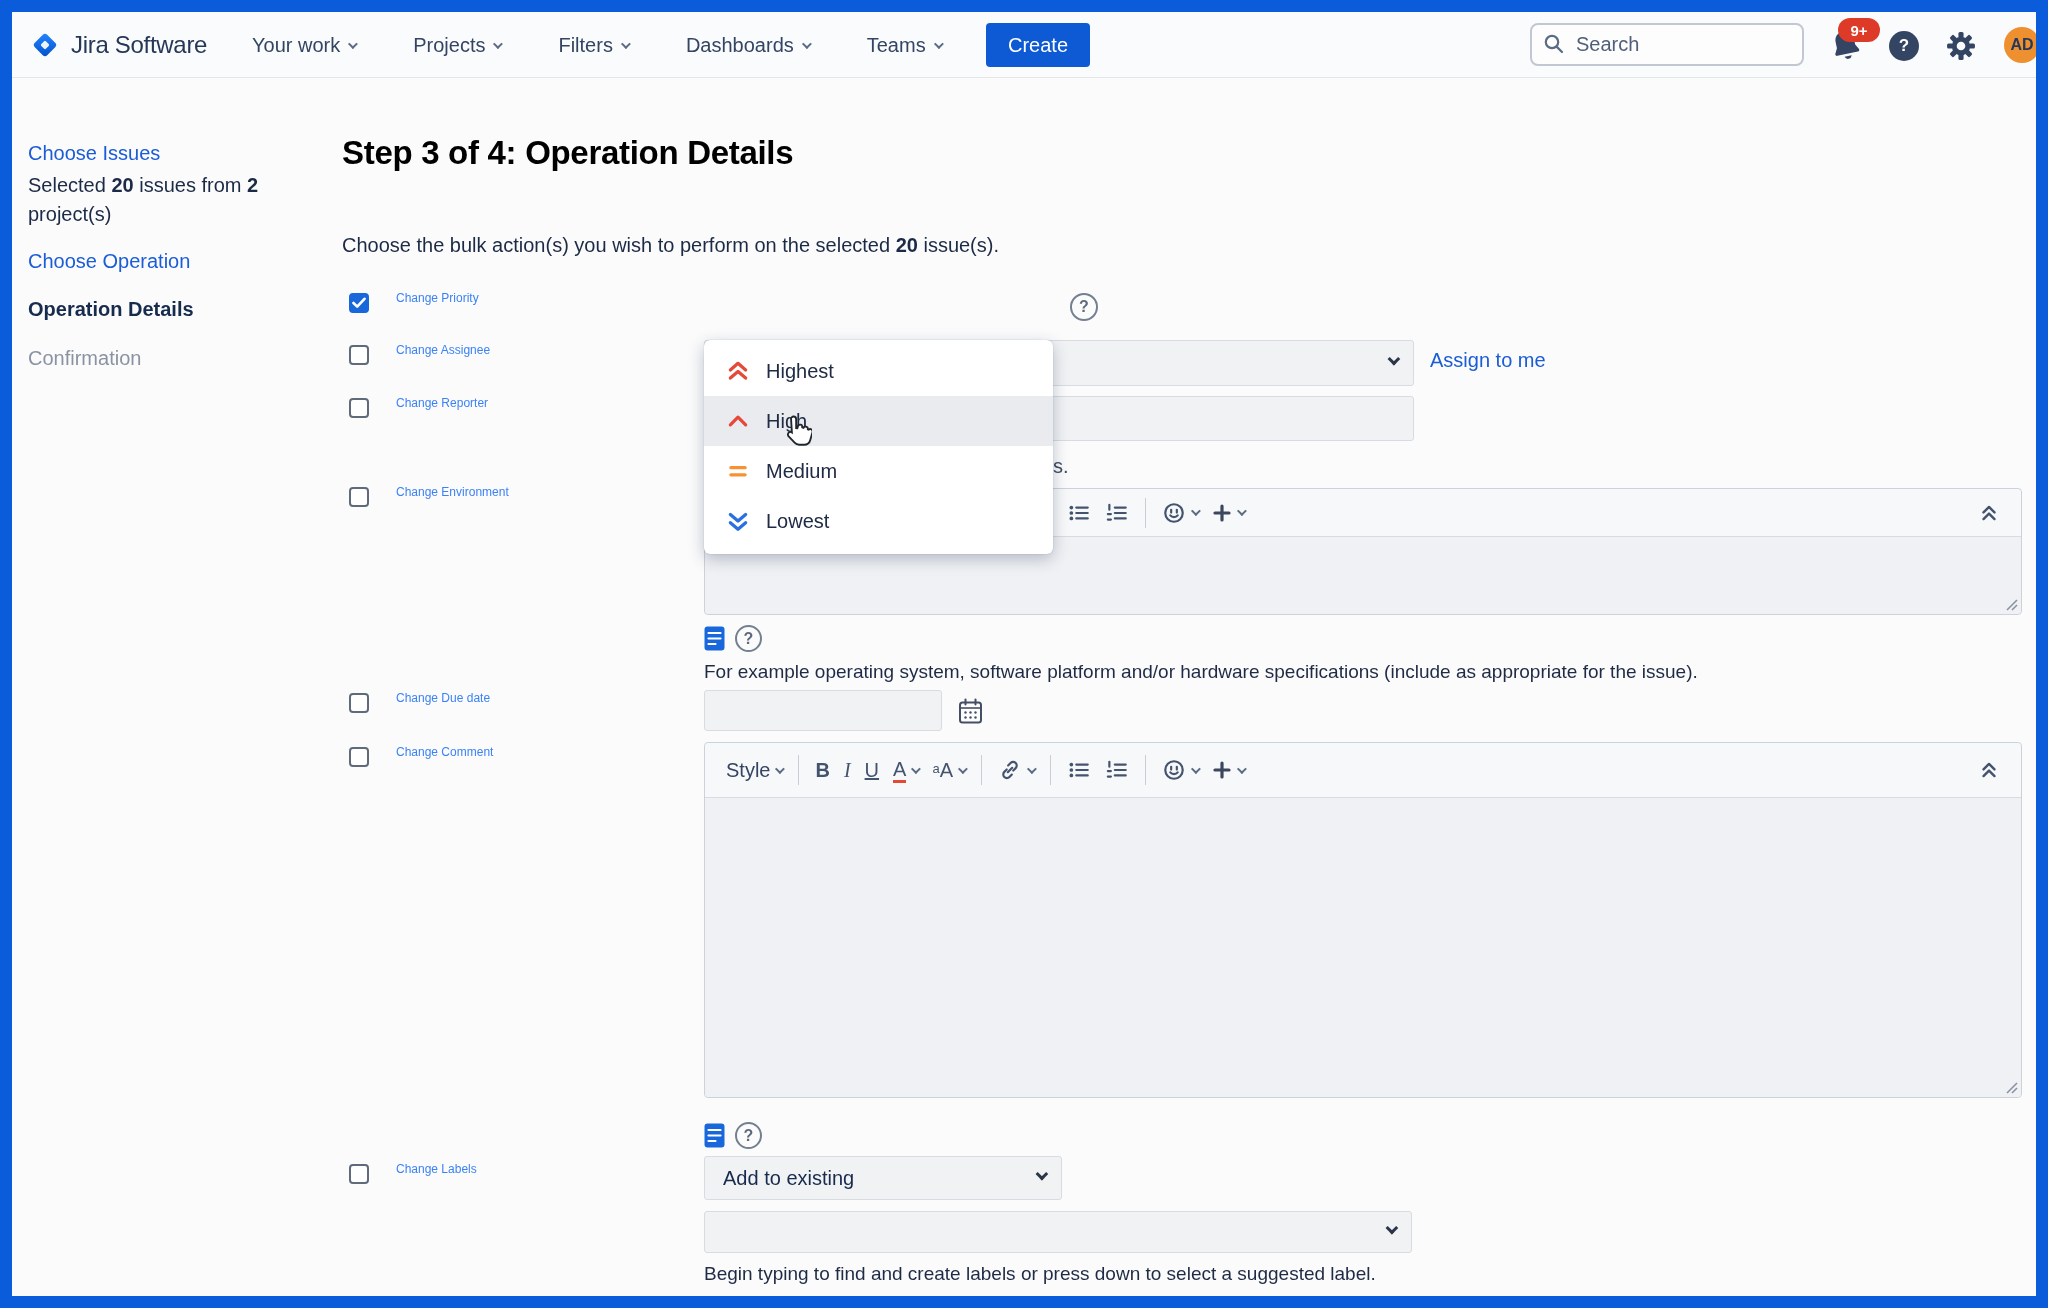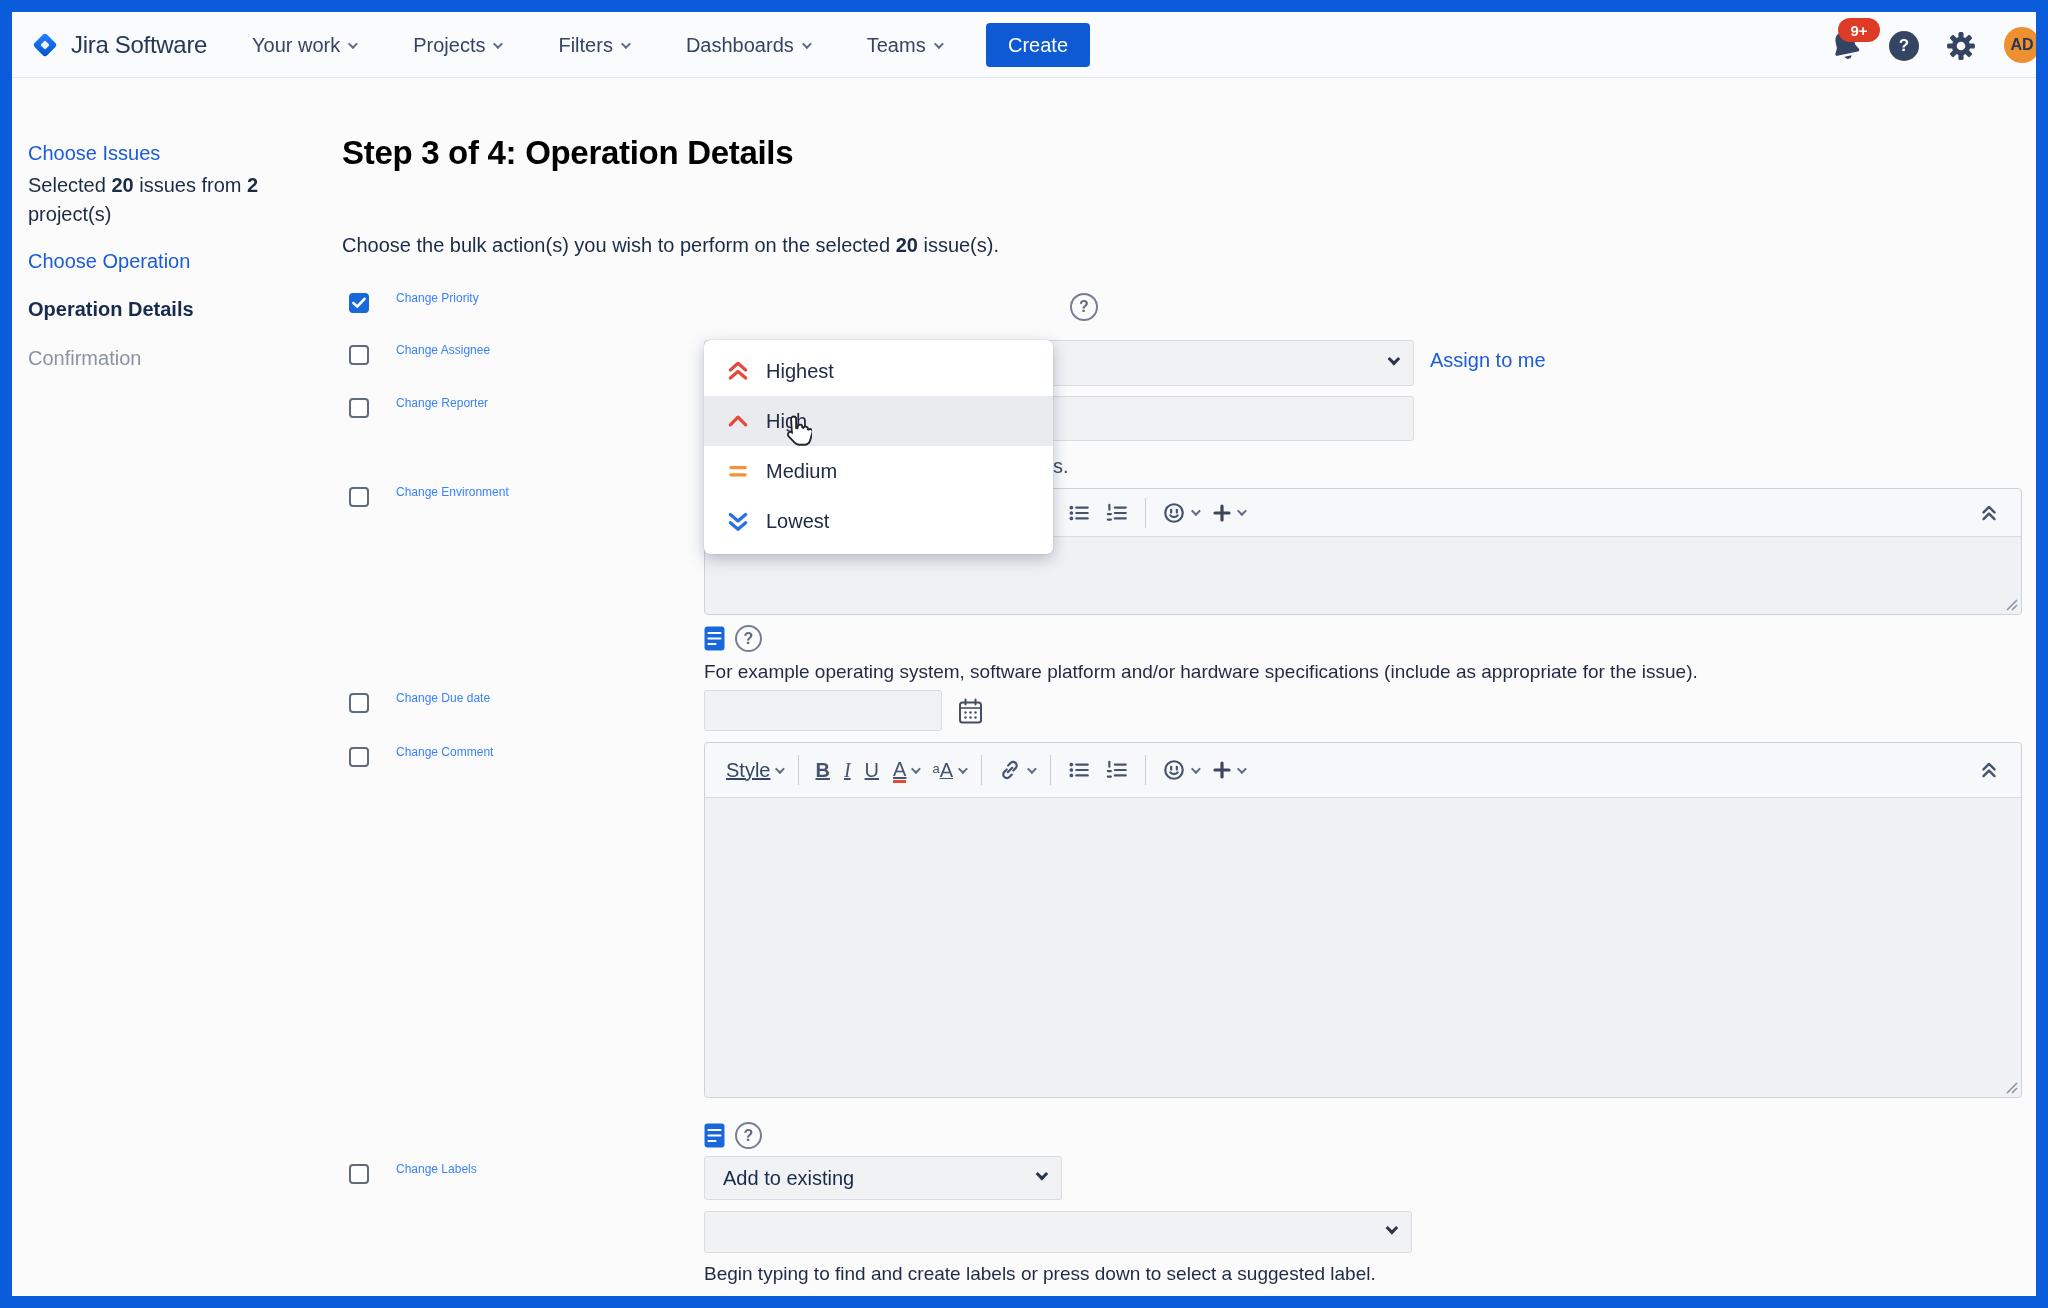--- a/index.html
+++ b/index.html
@@ -55,21 +55,21 @@
   .dropdown { position:absolute; left:692px; top:328px; width:349px; height:214px; background:#fff; border-radius:6px; box-shadow:0 5px 16px rgba(23,43,77,.28), 0 0 1px rgba(23,43,77,.35); padding:6px 0; z-index:30; }
   .option { height:50px; display:flex; align-items:center; padding-left:22px; gap:16px; font-size:20px; color:#202b45; cursor:pointer; }
   .option.hovered { background:#e9ebee; }
   .cursor-hand { position:absolute; left:770px; top:402px; z-index:40; pointer-events:none; }
 
   .action-link { position:absolute; font-size:20px; color:#1b5cd7; cursor:pointer; }
   .frag { position:absolute; left:1030px; top:443px; font-size:20px; color:#3e4a60; z-index:5; }
 
   .editor { position:absolute; left:692px; width:1318px; border:1px solid #cdd2da; border-radius:4px; background:#f0f1f4; }
   .toolbar { background:#f7f8f9; border-bottom:1px solid #d8dbe1; display:flex; align-items:center; padding:0 14px; color:#44546f; border-radius:4px 4px 0 0; }
-  .tb-btn { display:flex; align-items:center; gap:5px; padding:0 7px; cursor:pointer; color:#44546f;text-decoration:underline; }
+  .tb-btn { display:flex; align-items:center; gap:5px; padding:0 7px; cursor:pointer; color:#44546f; }
   .tb-style { font-size:20px; color:#344563; }
   .tb-sep { width:1px; height:30px; background:#c9cdd5; margin:0 9px; }
   .tb-b { font-size:20px; font-weight:700; }
   .tb-i { font-size:20px; font-style:italic; font-family:"Liberation Serif",serif; }
   .tb-u { font-size:20px; text-decoration:underline; }
   .tb-a { font-size:20px; border-bottom:3px solid #e34935; line-height:22px; }
   .tb-aa-sm { font-size:13px; transform:translateY(-4px); display:inline-block; }
   .tb-aa-lg { font-size:20px; }
   .tb-right { margin-left:auto; }
   .editor-content { position:relative; background:#f0f1f4; border-radius:0 0 4px 4px; }
@@ -121,20 +121,27 @@
             <span>Teams</span>
             <span class="chev sm"></span>
           </span>
       <span class="nav-item">
             <span>Apps</span>
             <span class="chev sm"></span>
           </span>
     </div>
     <button class="create-btn">Create</button>
 
+    <div class="search-wrap">
+      <svg class="search-icon" width="24" height="24" viewBox="0 0 24 24">
+        <circle cx="10" cy="10" r="6.2" fill="none" stroke="#5a6b84" stroke-width="2.2"></circle>
+        <line x1="14.6" y1="14.6" x2="20" y2="20" stroke="#5a6b84" stroke-width="2.2" stroke-linecap="round"></line>
+      </svg>
+      <input class="search-input" type="text" placeholder="Search" style="">
+    </div>
 
     <div class="bell-wrap">
       <svg width="40" height="40" viewBox="0 0 24 24" style="transform:rotate(-12deg);">
         <path d="M12 3c-3.3 0-5.6 2.4-5.6 5.6v3.6l-1.6 3a1 1 0 0 0 .9 1.5h12.6a1 1 0 0 0 .9-1.5l-1.6-3V8.6C17.6 5.4 15.3 3 12 3z" fill="#344563"></path>
         <path d="M9.8 18.2a2.3 2.3 0 0 0 4.4 0z" fill="#344563"></path>
       </svg>
     </div>
     <div class="badge">9+</div>
     <div class="help-btn">
           <span>?</span>

